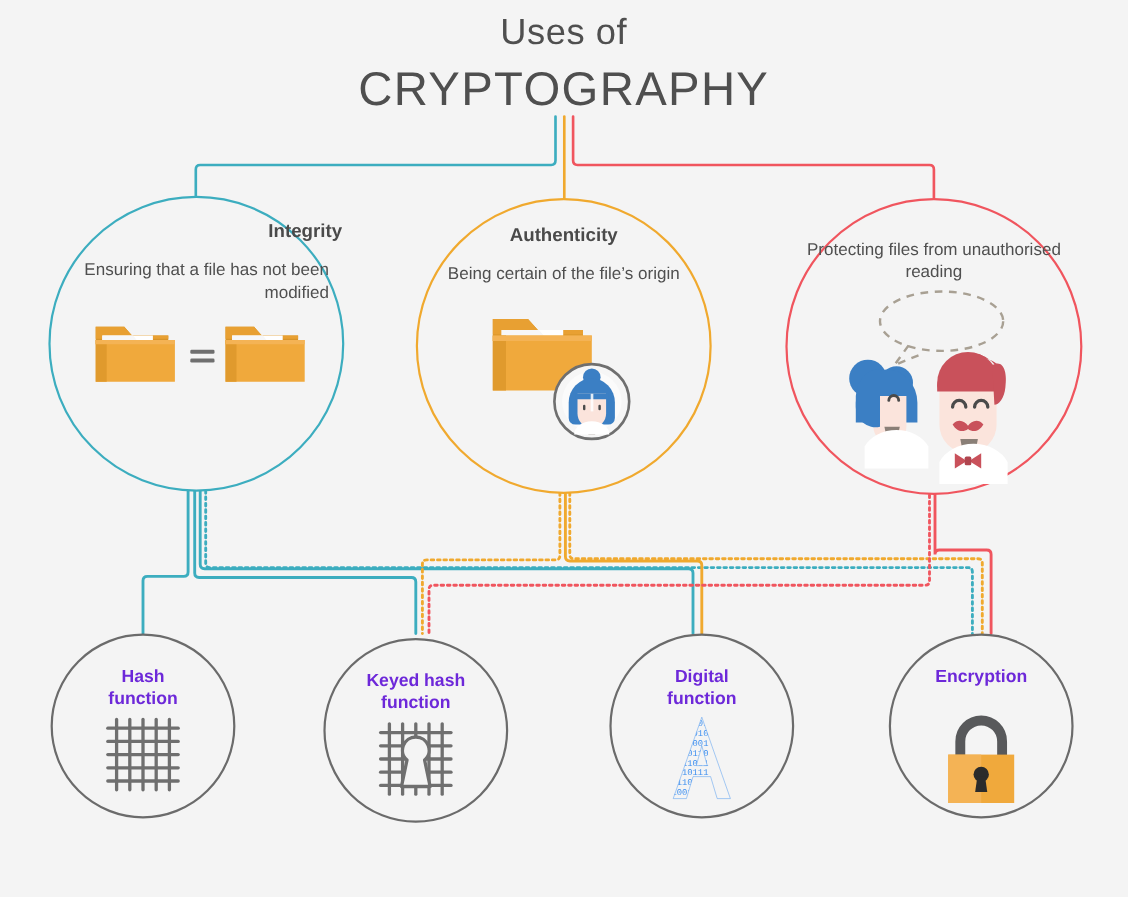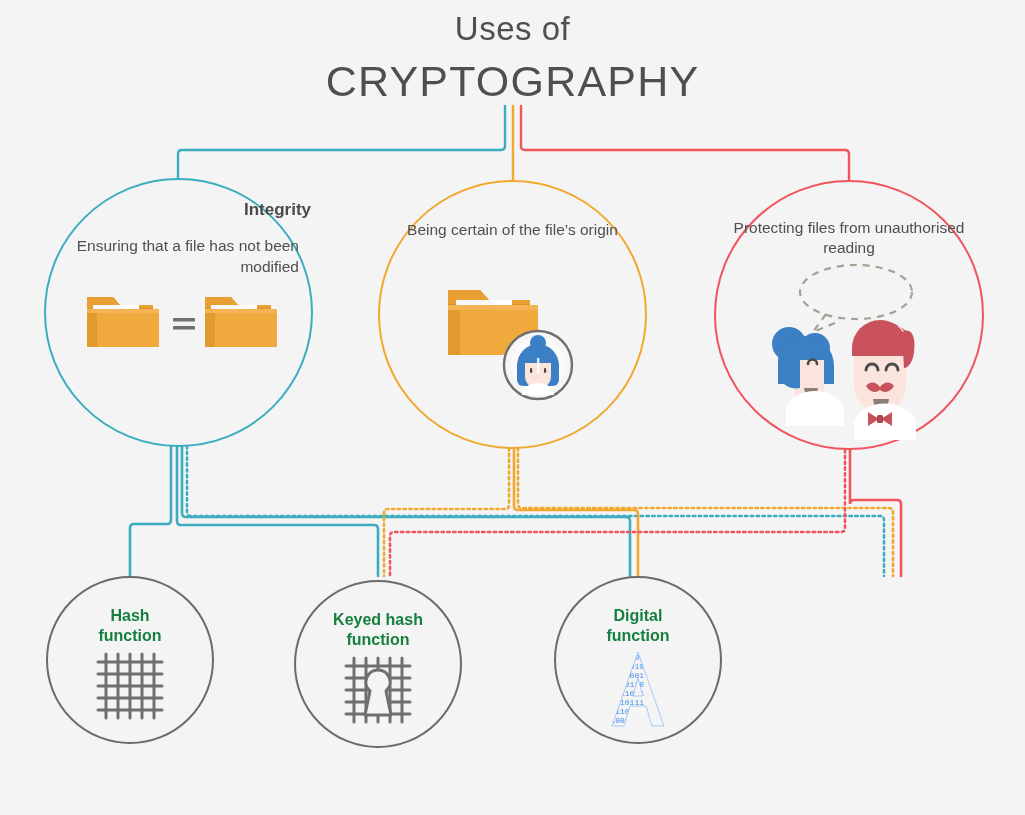--- a/index.html
+++ b/index.html
@@ -93,21 +93,21 @@
     border-radius: 50%;
     box-sizing: border-box;
     border: 2px solid #6b6b6b;
     background: #f4f4f4;
     text-align: center;
   }
   .technique .t-title {
     display: block;
     font-weight: bold;
     font-size: 16px;
-    color: #15803d;
+    color: #6d28d9;
     line-height: 1.26;
     padding-top: 28px;
     white-space: pre-line;
   }
   .technique .t-art {
     position: absolute;
     left: 0;
     bottom: 16px;
     width: 100%;
     height: 78px;
@@ -180,20 +180,21 @@
           <path d="M142,20 h28 l4,5 h18 v21 h-50 z" fill="#f7f7f7"></path>
           <path d="M136,24 h72 v38 h-72 z" fill="#f0a93c"></path>
           <path d="M136,24 h10 v38 h-10 z" fill="#e09a2d"></path>
           <path d="M136,24 h72 v4 h-72 z" fill="#f4b355"></path>
         </g>
       </svg>
     </div>
   </div>
 
   <div class="concept" id="c-authenticity" style="left:378px; top:180px; width:269px; height:269px; border-color:#f0a92e; padding-top:22px;">
+    <span class="c-title">Authenticity</span>
     <span class="c-desc">Being certain of the file’s origin</span>
     <div class="c-art" style="top:100px;">
       <svg class="art-center" width="190" height="125" viewBox="0 0 190 125">
 
         <g>
           <path d="M30,8 h32 l9,10 h41 v10 h-82 z" fill="#d99428"></path>
           <path d="M30,8 h32 l9,10 h41 v4 h-82 z" fill="#e8a032"></path>
           <path d="M38,18 h56 v34 h-56 z" fill="#ffffff"></path>
           <path d="M38,18 h34 l5,6 h17 v28 h-56 z" fill="#f7f7f7"></path>
           <path d="M30,23 h90 v50 h-90 z" fill="#f0a93c"></path>
@@ -338,14 +339,29 @@
           <text x="2" y="66">0110110010</text>
           <text x="2" y="75">1001001101</text>
           <text x="2" y="84">0110101101</text>
         </g>
         <path d="M44,4 L70,78 L58,78 L52,58 L36,58 L30,78 L18,78 Z
                  M39,48 L49,48 L44,30 Z" fill="none" stroke="#3b8ef0" stroke-width="0.9" opacity="0.45"></path>
       </svg>
     </div>
   </div>
 
+  <div class="technique" id="t-encryption" style="left:808px; top:576px;">
+    <span class="t-title">Encryption</span>
+    <div class="t-art">
+      <svg class="art-center" width="82" height="84" viewBox="0 0 82 84">
+
+        <path d="M22,40 v-14 a19,19 0 0 1 38,0 v14" fill="none" stroke="#58595b" stroke-width="9" stroke-linecap="round"></path>
+
+        <rect x="11" y="38" width="60" height="44" fill="#f0a93c"></rect>
+        <rect x="11" y="38" width="30" height="44" fill="#f4b355"></rect>
+
+        <circle cx="41" cy="56" r="7" fill="#2b2b2b"></circle>
+        <path d="M37.5,58 h7 l2,14 h-11 z" fill="#2b2b2b"></path>
+      </svg>
+    </div>
+  </div>
 
 </div>
 
 </body></html>

